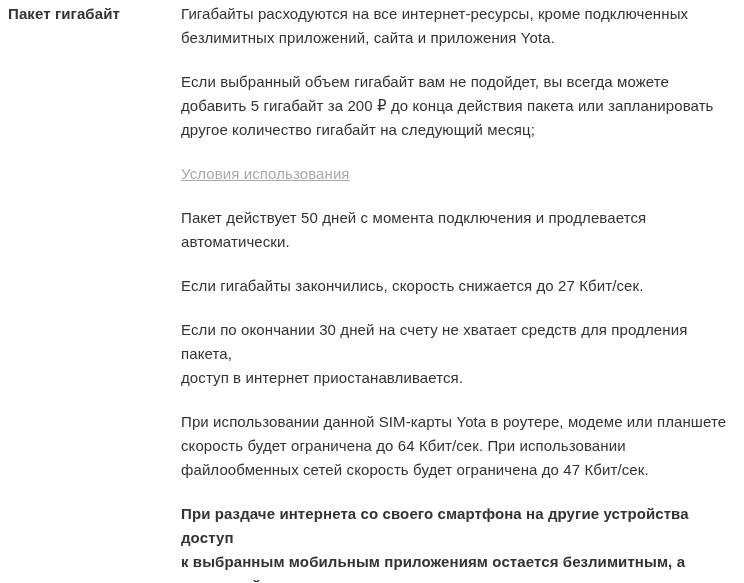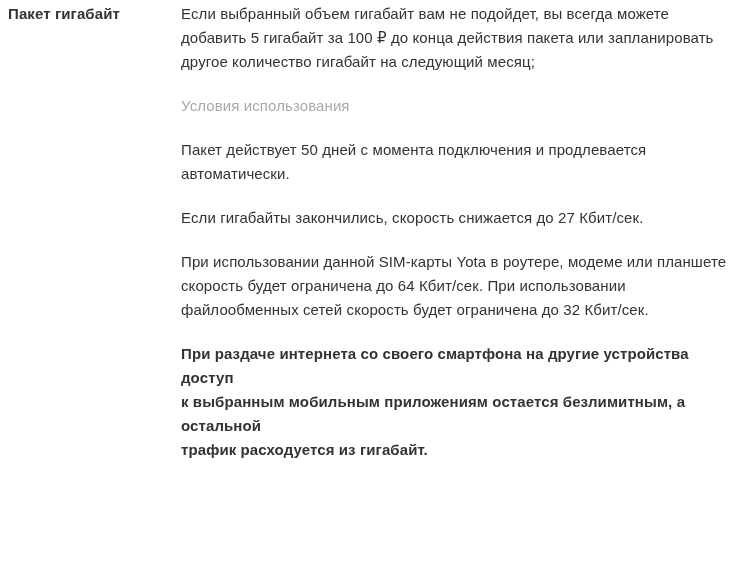--- a/index.html
+++ b/index.html
@@ -42,41 +42,46 @@
   .right-col p {
     margin: 0 0 20px 0;
     font-size: 15px;
     line-height: 24px;
     color: #333333;
     white-space: pre-line;
     letter-spacing: 0.1px;
   }
   .right-col p.muted {
     color: #a9a9a9;
+    text-decoration: underline;
   }
   .right-col p:last-child {
     margin-bottom: 0;
     font-weight: bold;
   }
 </style>
 </head>
 <body>
 
 <div class="row">
   <div class="left-col">
     <h2 class="row-title">Пакет гигабайт</h2>
   </div>
   <div class="right-col">
+    <p>Гигабайты расходуются на все интернет-ресурсы, кроме подключенных
+безлимитных приложений, сайта и приложения Yota.</p>
     <p>Если выбранный объем гигабайт вам не подойдет, вы всегда можете
-добавить 5 гигабайт за 100 ₽ до конца действия пакета или запланировать
+добавить 5 гигабайт за 200 ₽ до конца действия пакета или запланировать
 другое количество гигабайт на следующий месяц;</p>
     <p class="muted">Условия использования</p>
     <p>Пакет действует 50 дней с момента подключения и продлевается
 автоматически.</p>
     <p>Если гигабайты закончились, скорость снижается до 27 Кбит/сек.</p>
+    <p>Если по окончании 30 дней на счету не хватает средств для продления пакета,
+доступ в интернет приостанавливается.</p>
     <p>При использовании данной SIM-карты Yota в роутере, модеме или планшете
 скорость будет ограничена до 64 Кбит/сек. При использовании
-файлообменных сетей скорость будет ограничена до 32 Кбит/сек.</p>
+файлообменных сетей скорость будет ограничена до 47 Кбит/сек.</p>
     <p>При раздаче интернета со своего смартфона на другие устройства доступ
 к выбранным мобильным приложениям остается безлимитным, а остальной
 трафик расходуется из гигабайт.</p>
   </div>
 </div>
 
 </body></html>

